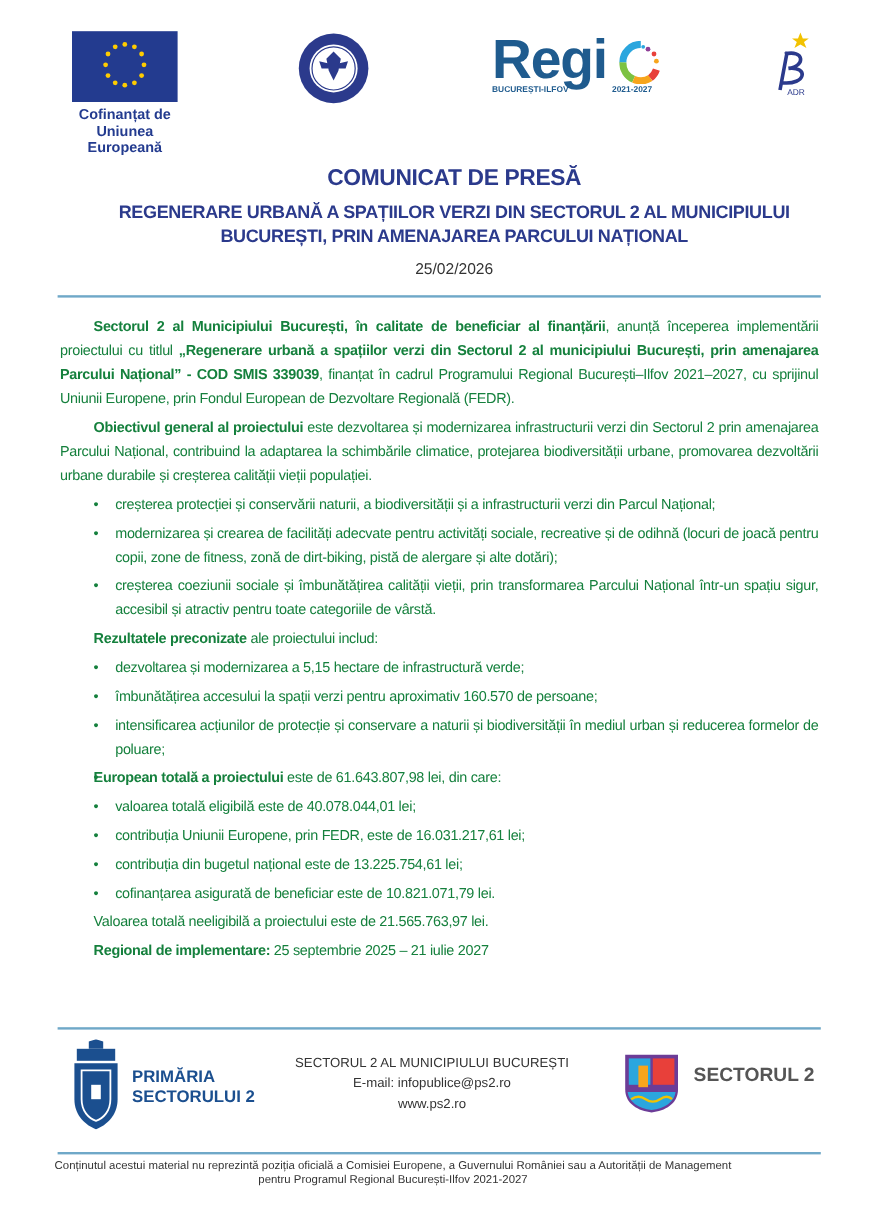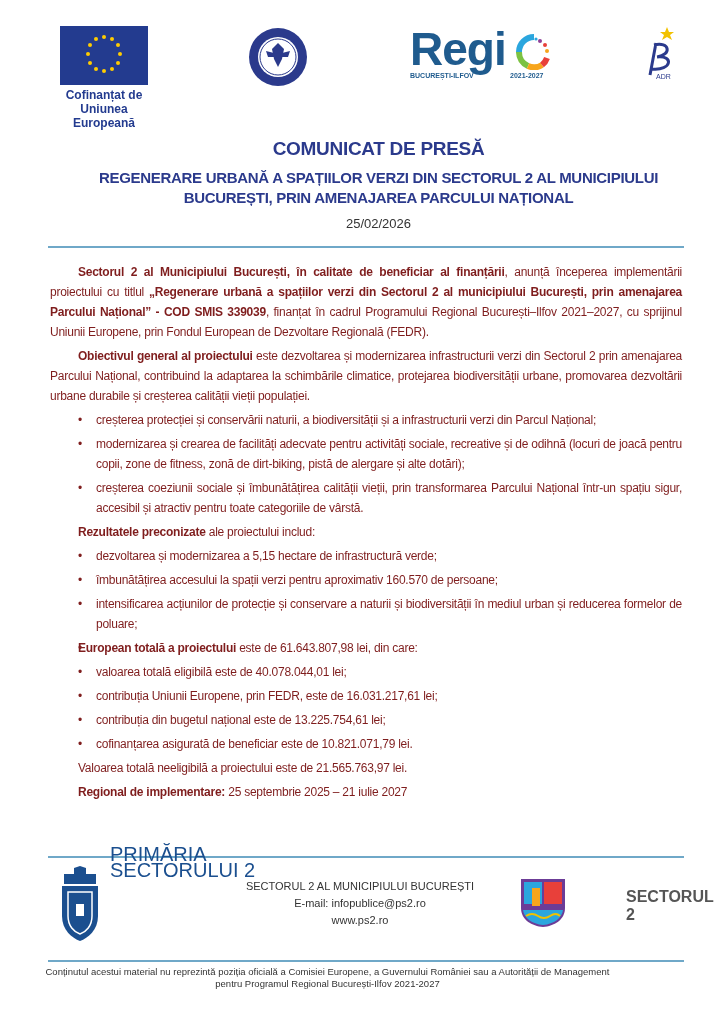--- a/index.html
+++ b/index.html
@@ -28,37 +28,37 @@
   .t1 { top: 138px; font-size: 19px; letter-spacing: -0.3px; }
   .t2 { top: 168px; font-size: 15px; line-height: 20px; letter-spacing: -0.3px; }
   .date { top: 216px; font-size: 13px; font-weight: normal; color: #333; }
   .rule { height: 2px; background: #6fa8c8; }
   .rule-top { left: 48px; top: 246px; width: 636px; }
   .rule-mid { left: 48px; top: 856px; width: 636px; }
   .rule-bot { left: 48px; top: 960px; width: 636px; }
 
   
   .body { left: 50px; top: 262px; width: 632px; font-family: "Liberation Sans", sans-serif;
-          font-size: 12px; line-height: 20px; color: #7f1d1d; letter-spacing: -0.25px; }
+          font-size: 12px; line-height: 20px; color: #15803d; letter-spacing: -0.25px; }
   .body p { margin: 0 0 4px 0; text-align: justify; }
   .ind { text-indent: 28px; }
   .lead { padding-left: 28px; }
   .body ul { margin: 0 0 4px 0; padding: 0; list-style: none; }
   .body li { position: relative; padding-left: 46px; text-align: justify; margin-bottom: 4px; }
   .body li .dot { position: absolute; left: 28px; top: 0; }
   b { font-weight: bold; }
 
   
   .primaria-crest { left: 58px; top: 866px; width: 44px; height: 76px; }
-  .primaria-text { left: 110px; top: 846px; color: #1b4f8f; font-weight: normal;
-                   font-size: 20px; line-height: 16px; }
+  .primaria-text { left: 110px; top: 889px; color: #1b4f8f; font-weight: bold;
+                   font-size: 14px; line-height: 16px; }
   .contact { left: 240px; top: 878px; width: 240px; text-align: center; font-size: 11px;
              line-height: 17px; color: #333; }
   .s2-crest { left: 520px; top: 878px; width: 46px; height: 50px; }
-  .s2-text { left: 578px; top: 888px; font-size: 16px; font-weight: bold; color: #555; margin-left: 48px; }
+  .s2-text { left: 578px; top: 888px; font-size: 16px; font-weight: bold; color: #555; }
   .disclaimer { left: 0; top: 966px; width: 655px; text-align: center; font-size: 9.5px;
                 line-height: 12px; color: #333; }
 </style>
 </head>
 <body>
 
 <div class="abs eu-flag">
   <svg viewBox="0 0 88 59">
     <g fill="#ffcc00">
       <circle cx="44" cy="11" r="2"></circle>

